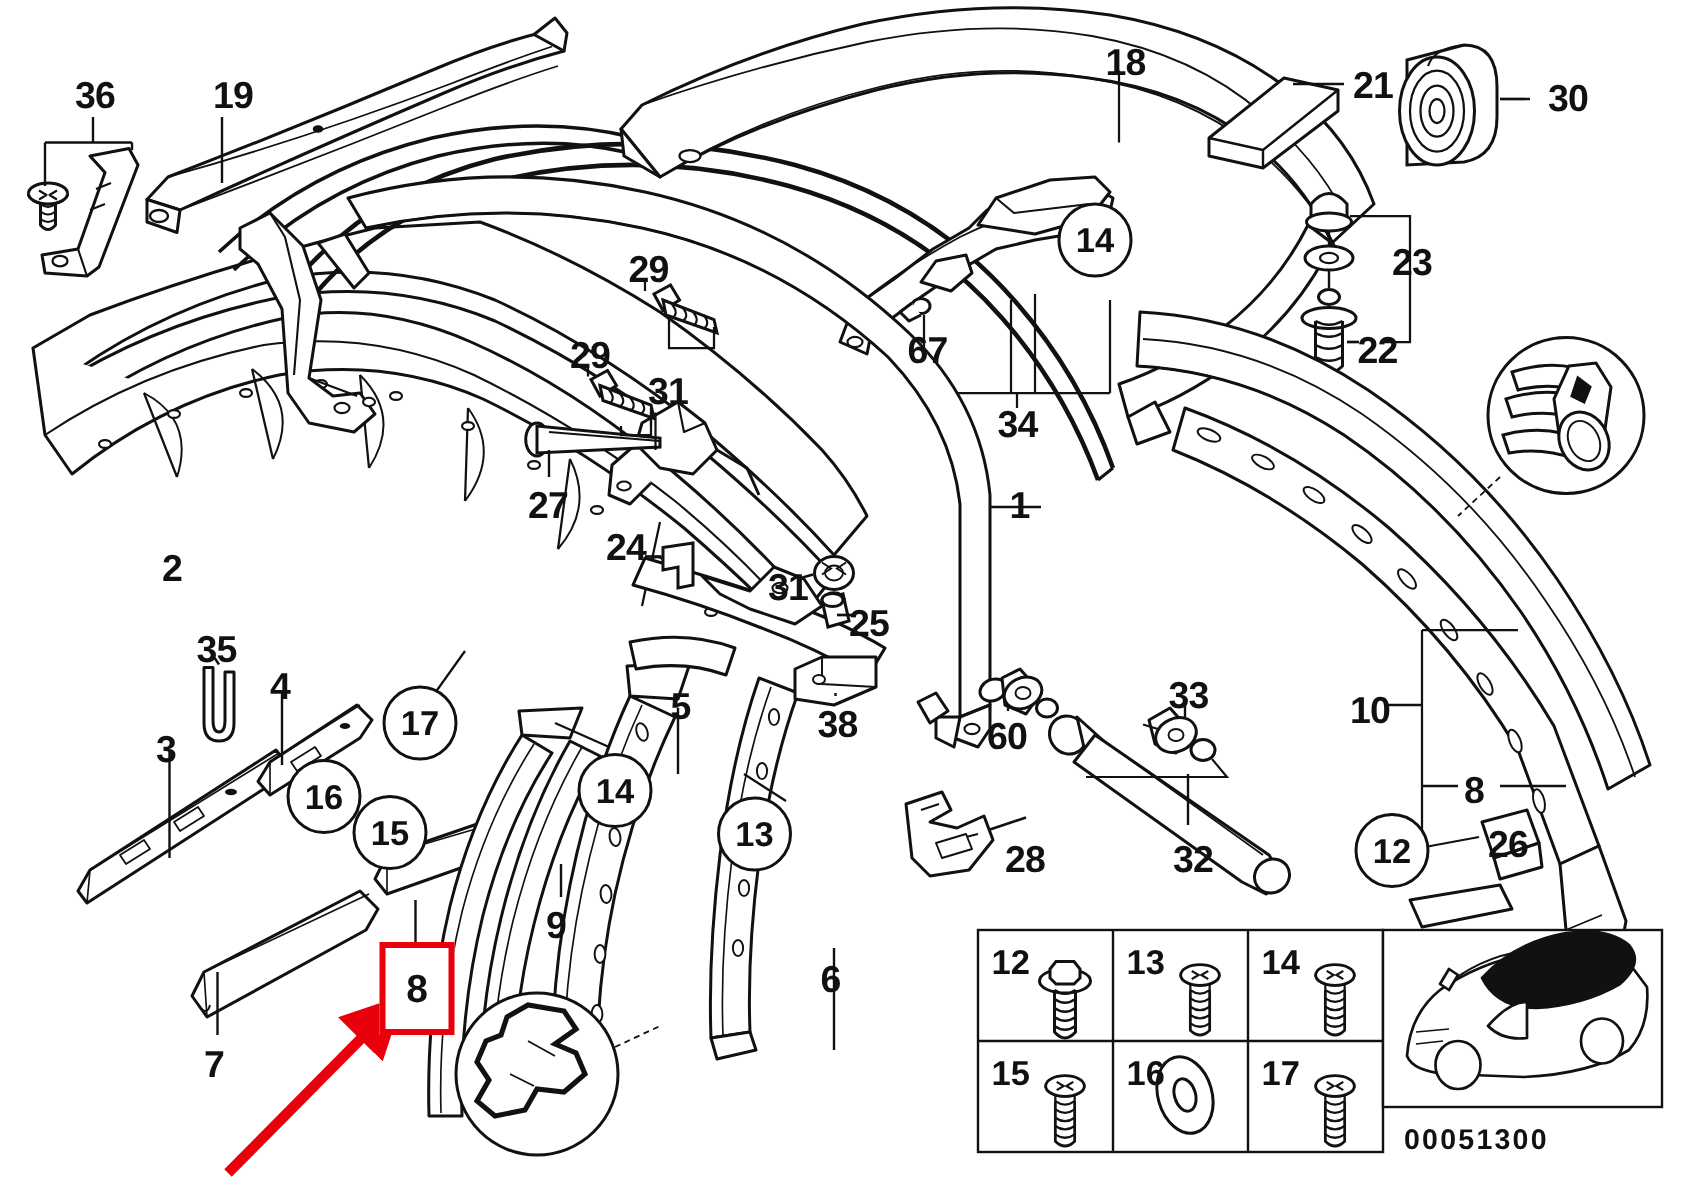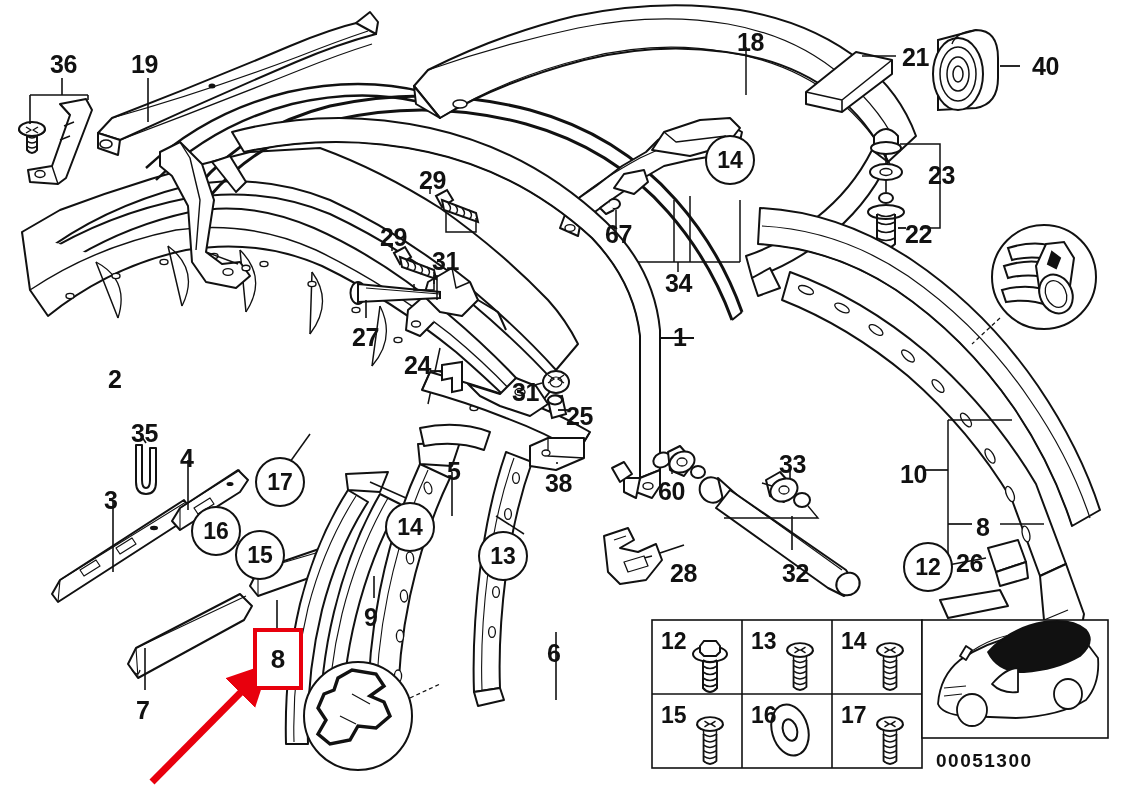--- a/index.html
+++ b/index.html
@@ -447,24 +447,24 @@
       <path d="M944,688 L966,686 M944,696 L962,694" fill="none" stroke-width="1.1"></path>
       <path d="M960,656 L966,646 L972,650 L966,660 Z"></path>
     </g>
 
     <line x1="152" y1="782" x2="252" y2="681" stroke="#e8000d" stroke-width="7" marker-end="url(#redarrow)"></line>
 
     <path d="M277,630 L277,600" stroke="#111" stroke-width="1.6" fill="none"></path>
   </svg>
 
   <div class="cal" style="left:50px;top:52px">36</div>
-  <div class="cal" style="left:131px;top:52px">19</div>
+  <div class="cal" style="left:142px;top:52px">19</div>
   <div class="cal" style="left:737px;top:30px">18</div>
   <div class="cal" style="left:902px;top:45px">21</div>
-  <div class="cal" style="left:1032px;top:54px">40</div>
+  <div class="cal" style="left:1032px;top:54px">30</div>
   <div class="cal" style="left:928px;top:163px">23</div>
   <div class="cal" style="left:905px;top:222px">22</div>
   <div class="circ" style="left:705px;top:135px">14</div>
   <div class="cal" style="left:605px;top:222px">67</div>
   <div class="cal" style="left:665px;top:271px">34</div>
   <div class="cal" style="left:419px;top:168px">29</div>
   <div class="cal" style="left:380px;top:225px">29</div>
   <div class="cal" style="left:432px;top:249px">31</div>
   <div class="cal" style="left:352px;top:325px">27</div>
   <div class="cal" style="left:404px;top:353px">24</div>
@@ -484,21 +484,21 @@
   <div class="circ" style="left:385px;top:502px">14</div>
   <div class="circ" style="left:478px;top:531px">13</div>
   <div class="cal" style="left:364px;top:605px">9</div>
   <div class="cal" style="left:547px;top:641px">6</div>
   <div class="cal" style="left:670px;top:561px">28</div>
   <div class="cal" style="left:658px;top:479px">60</div>
   <div class="cal" style="left:779px;top:452px">33</div>
   <div class="cal" style="left:782px;top:561px">32</div>
   <div class="cal" style="left:900px;top:462px">10</div>
   <div class="cal" style="left:976px;top:515px">8</div>
-  <div class="cal" style="left:956px;top:551px">26</div>
+  <div class="cal" style="left:992px;top:551px">26</div>
   <div class="circ" style="left:903px;top:542px">12</div>
 
   <div class="tblnum" style="left:661px;top:628px">12</div>
   <div class="tblnum" style="left:751px;top:628px">13</div>
   <div class="tblnum" style="left:841px;top:628px">14</div>
   <div class="tblnum" style="left:661px;top:702px">15</div>
   <div class="tblnum" style="left:751px;top:702px">16</div>
   <div class="tblnum" style="left:841px;top:702px">17</div>
 
   <div class="partno" style="left:936px;top:750px">00051300</div>

